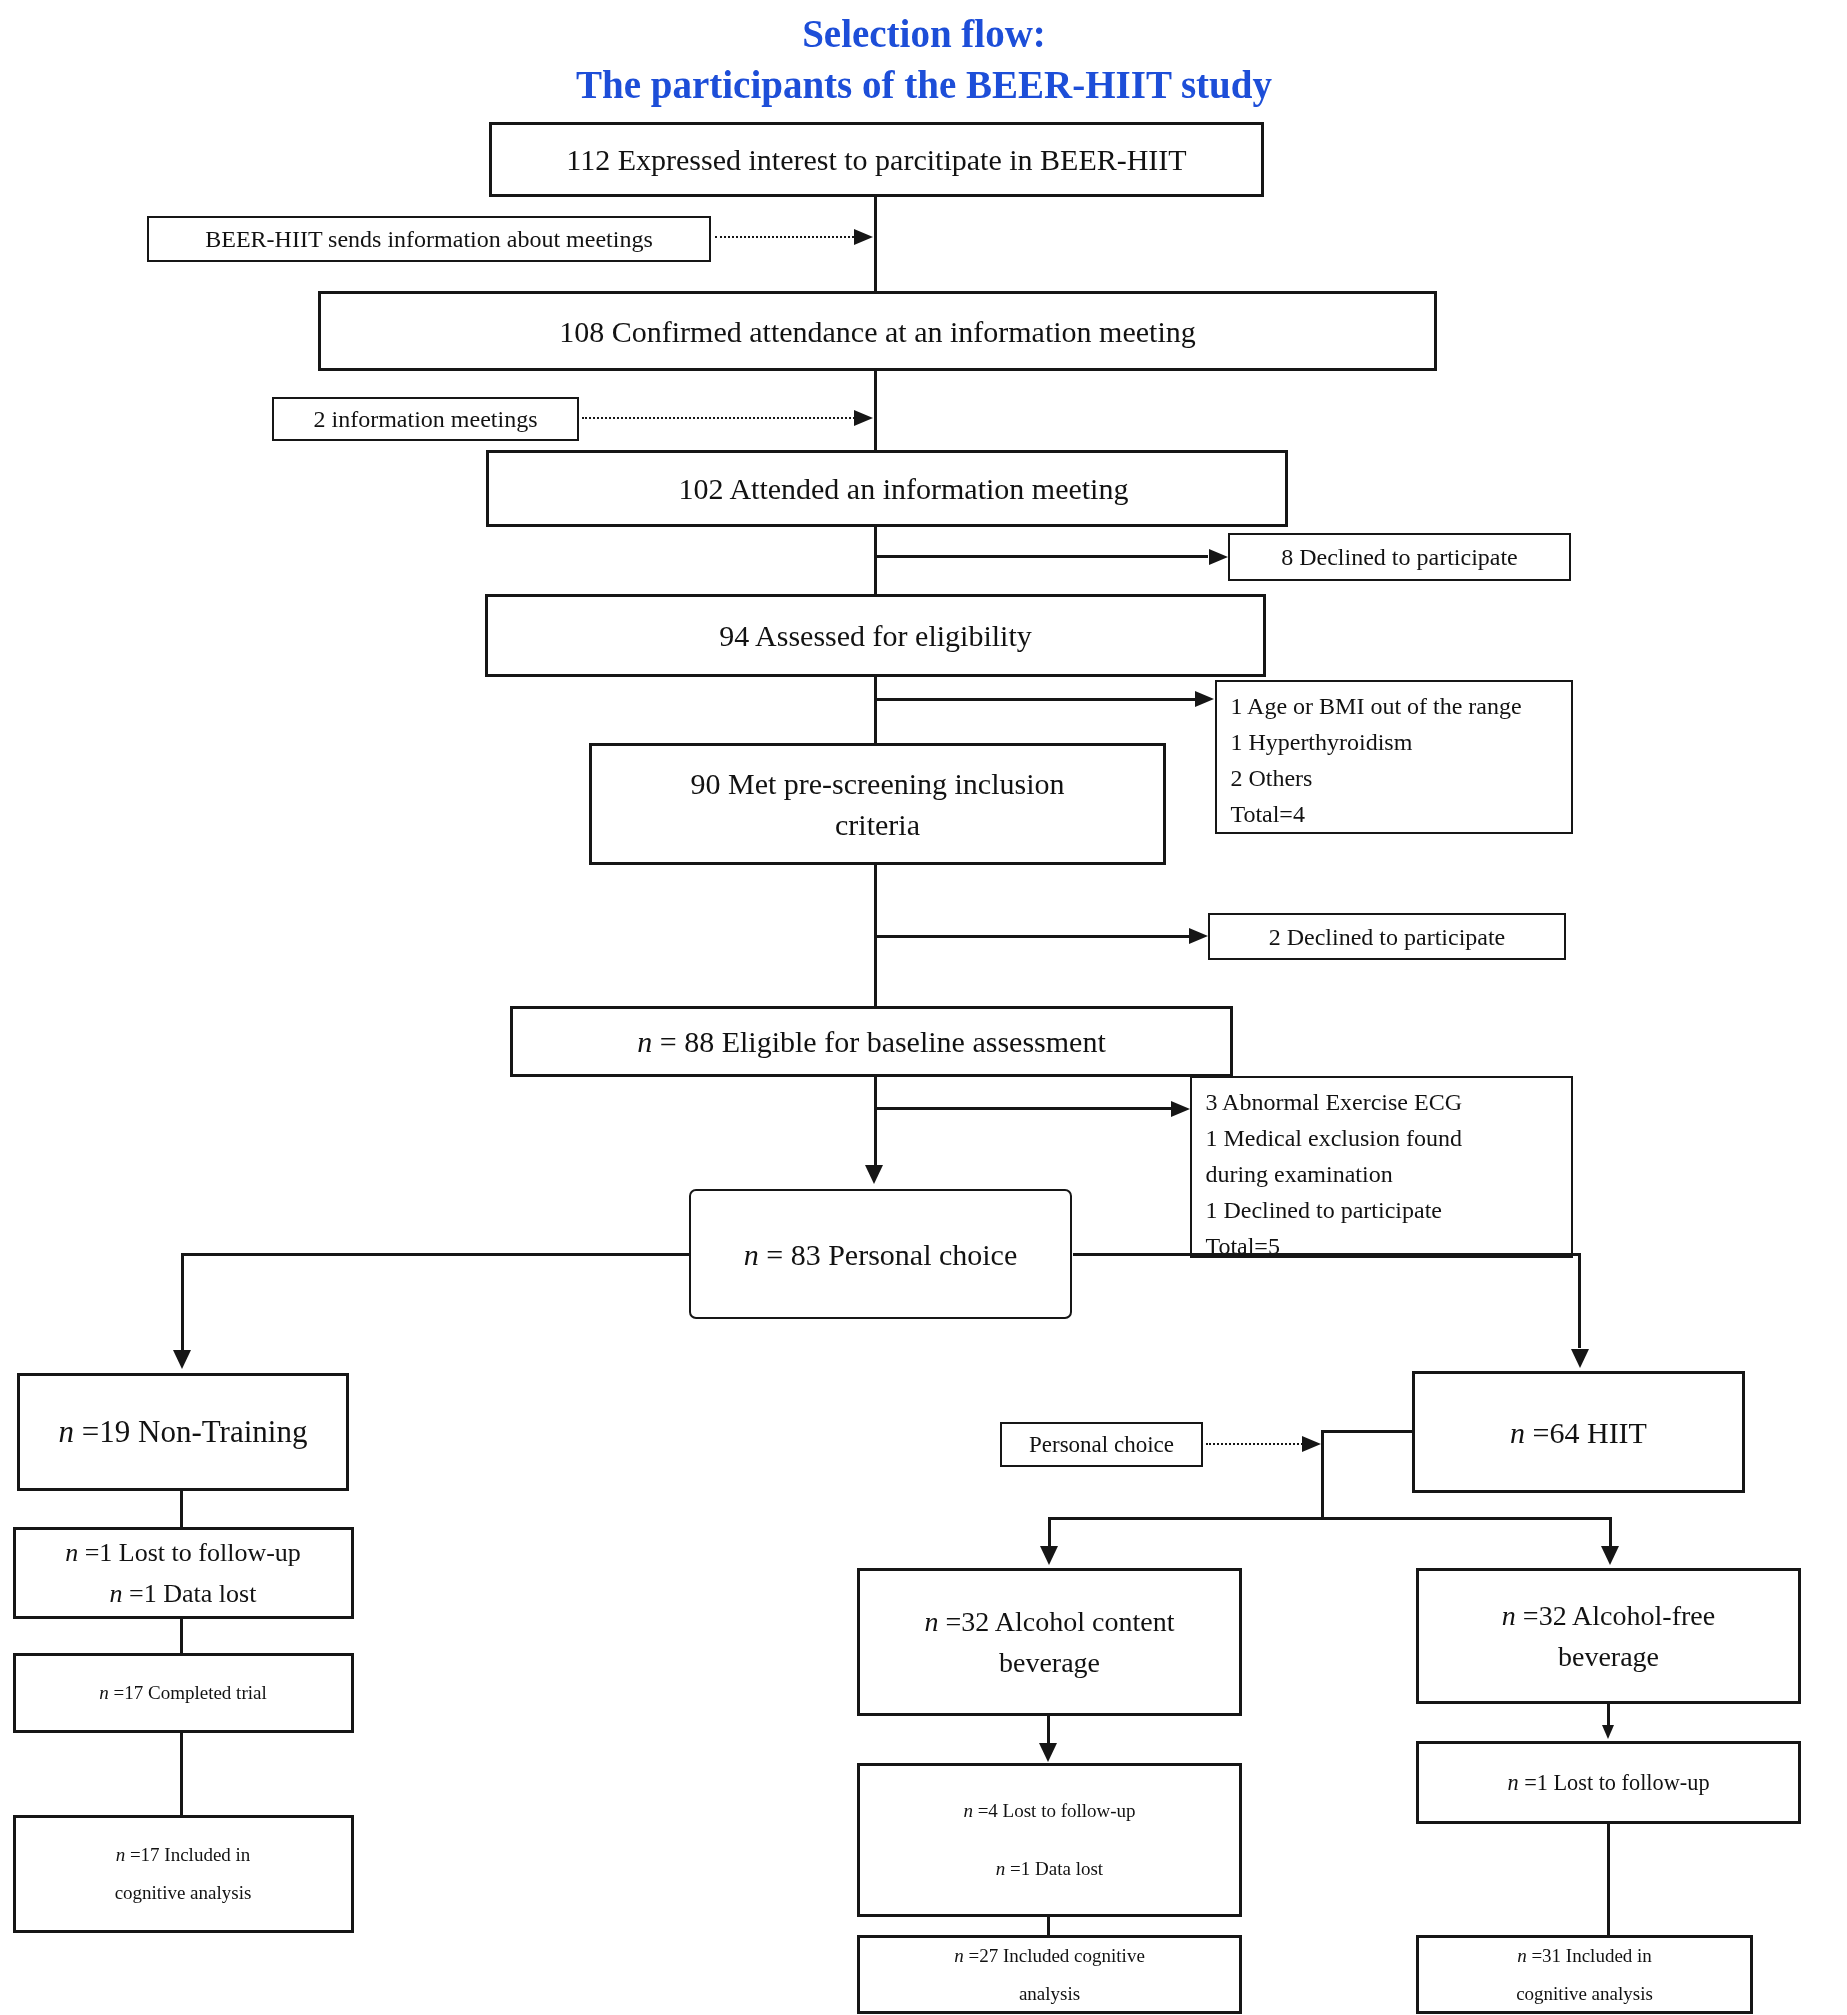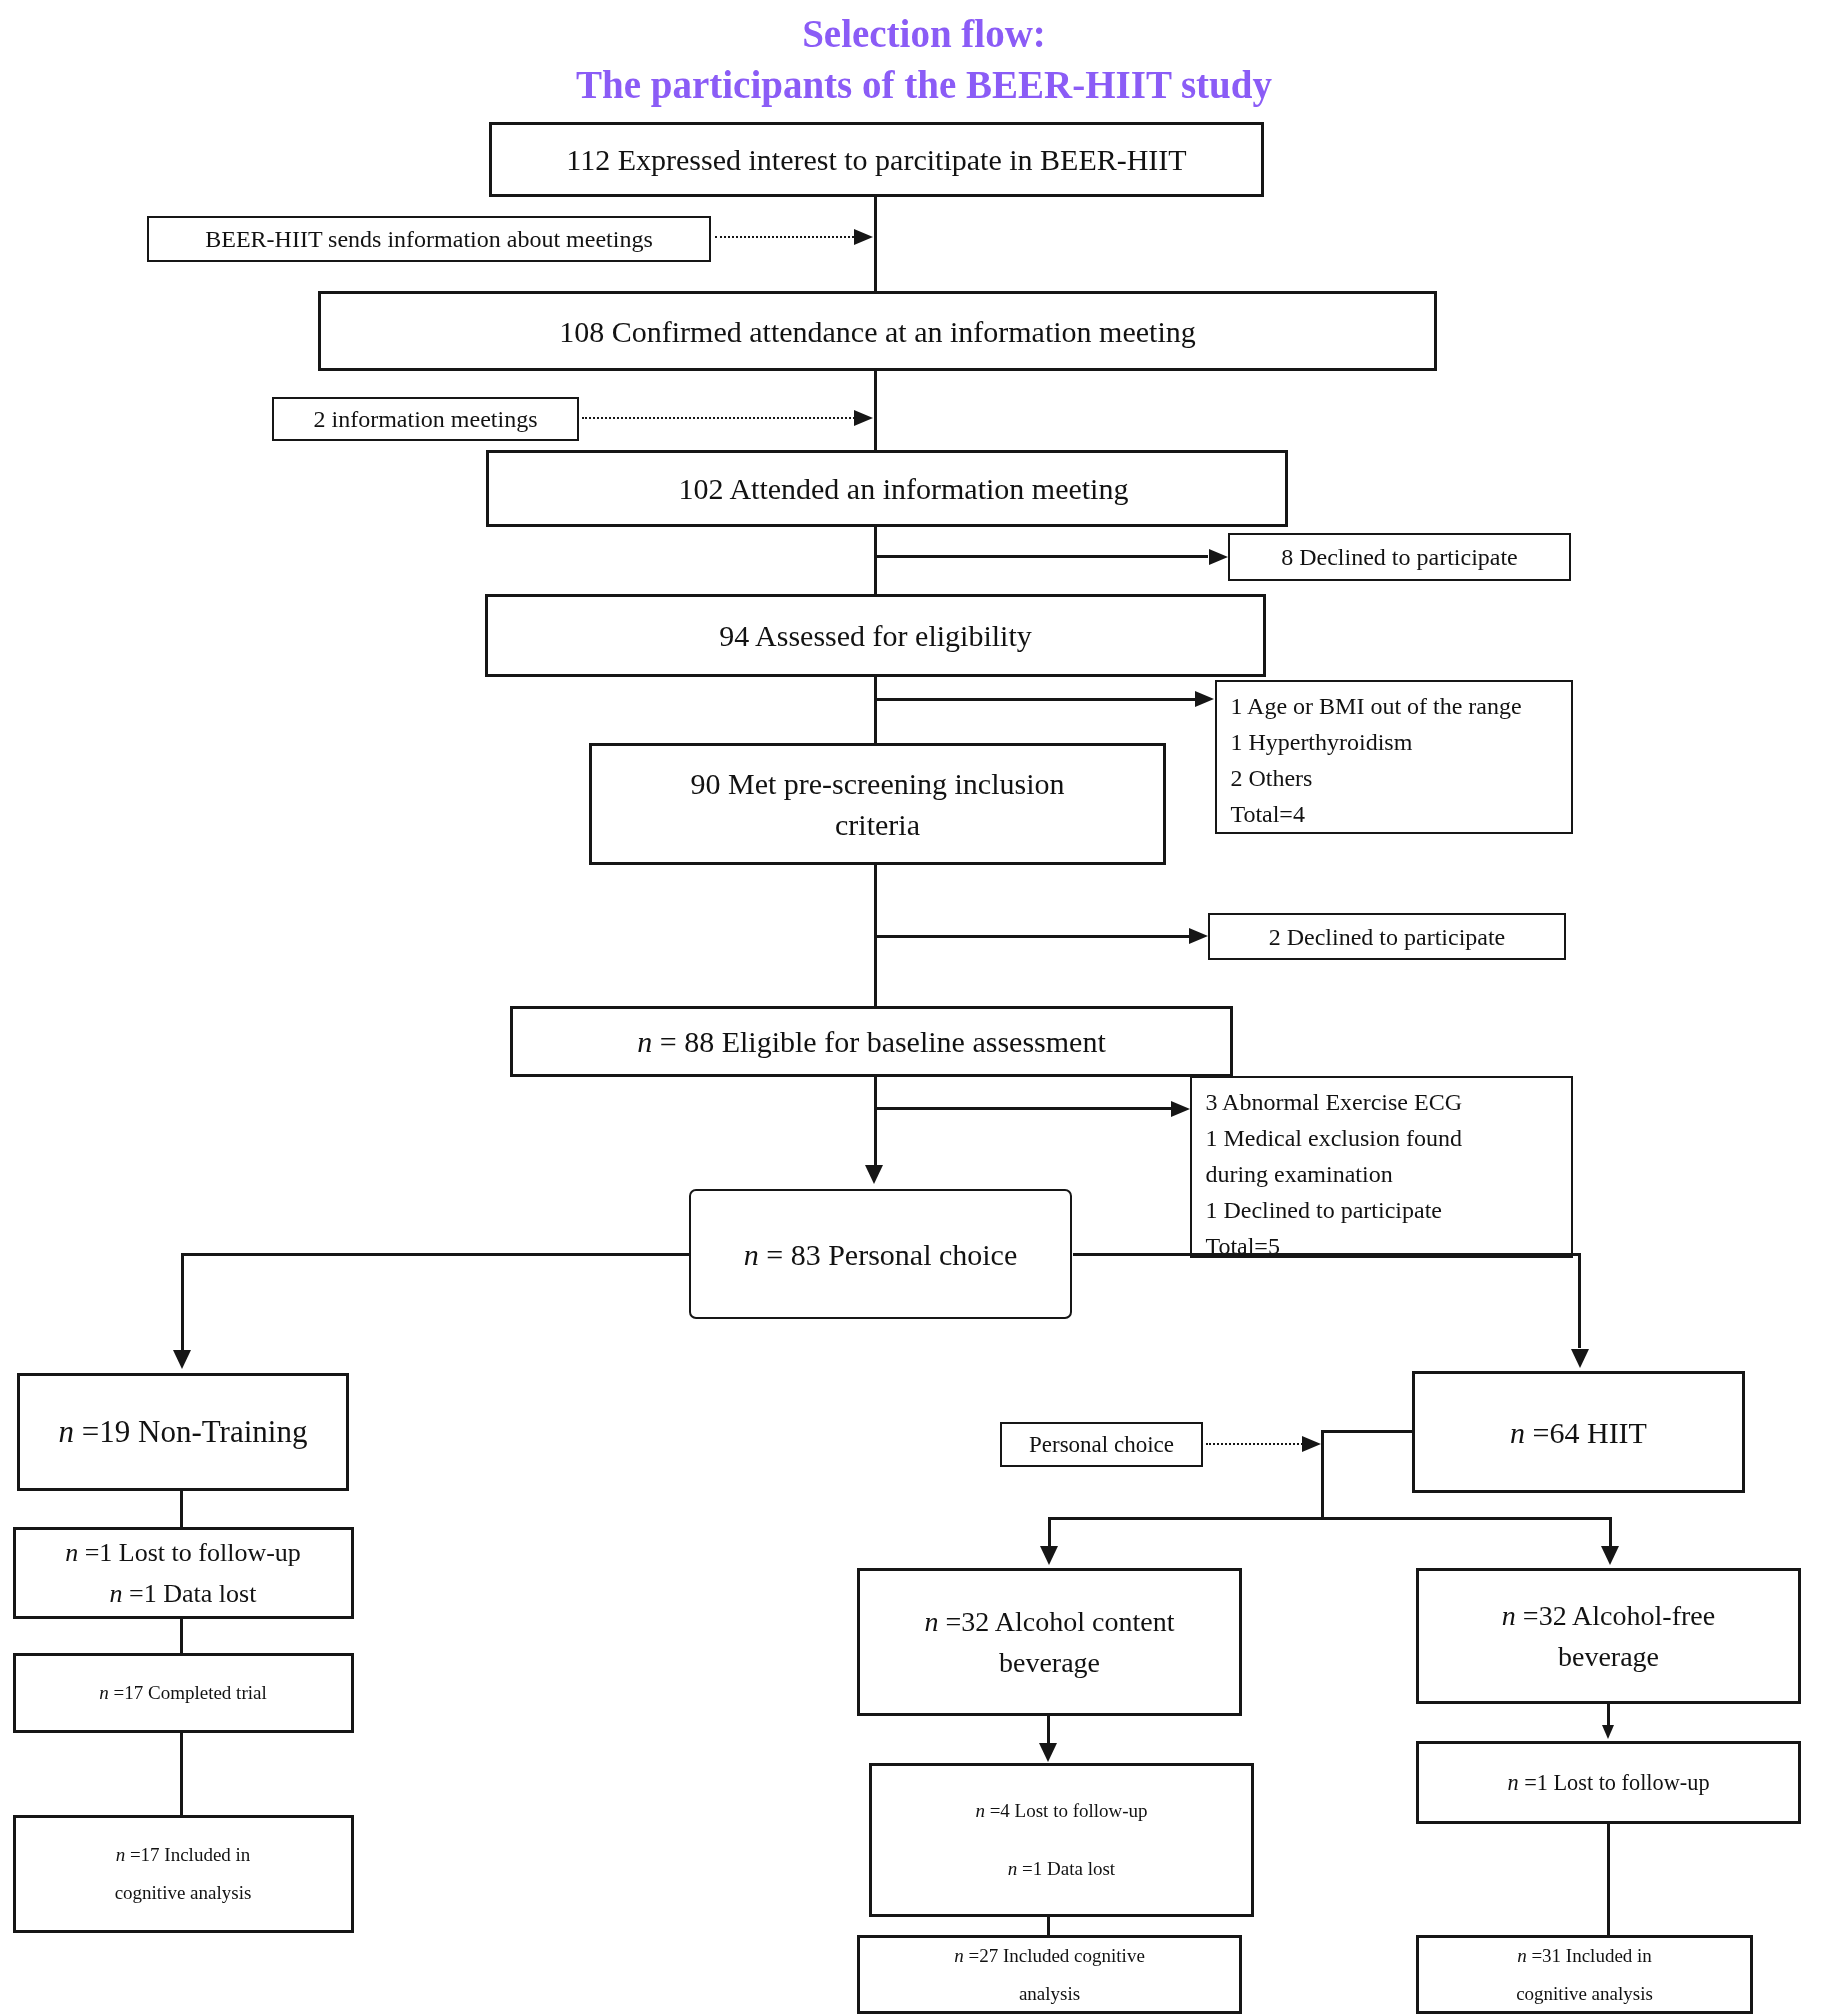--- a/index.html
+++ b/index.html
@@ -1,19 +1,19 @@
 <!DOCTYPE html>
 <html style="font-size:7.2px"><head>
 <meta charset="utf-8">
 <style>
   html,body{margin:0;padding:0;background:#ffffff;}
   #canvas{position:relative;width:1848px;height:2015px;background:#ffffff;
           font-family:"Liberation Serif","DejaVu Serif",serif;color:#111;}
   .title{position:absolute;left:0;top:8px;width:100%;text-align:center;
-         font-weight:bold;font-size:39px;line-height:51px;color:#8b5cf6;}
+         font-weight:bold;font-size:39px;line-height:51px;color:#1d4ed8;}
   .box{position:absolute;box-sizing:border-box;border:3.1px solid #161616;background:#fff;
        display:flex;flex-direction:column;align-items:center;justify-content:center;
        text-align:center;color:#121212;}
   .box.thin{border-width:2.7px;}
   .box.leftalign{align-items:flex-start;text-align:left;justify-content:flex-start;padding:6.3px 4.5px 0 13.4px;}
   .rounded{border-radius:28px;}
   .it{font-style:italic;}
   .ln{display:block;}
   .hline,.vline{position:absolute;background:#161616;}
   .hline{height:2.7px;}
@@ -28,21 +28,21 @@
   .arrow-d.small{border-left-width:6.3px;border-right-width:6.3px;border-top-width:14.3px;}
   .f68{font-size:30px;line-height:41px;}
   .f66{font-size:31px;line-height:40px;}
   .f62{font-size:28px;line-height:41px;}
   .f60{font-size:19px;line-height:38px;}
   .f58{font-size:26px;line-height:41px;}
   .f54{font-size:24px;line-height:31px;}
   .f53{font-size:24px;line-height:36px;}
   .f52{font-size:23px;line-height:29.5px;}
   .f50{font-size:22.3px;line-height:29px;}
-  .gap70{row-gap:20px;margin-left:12px;}
+  .gap70{row-gap:20px;}
 </style>
 </head>
 <body>
 
 <div id="canvas">
 
   <div class="title">
     <span class="ln">Selection flow:</span>
     <span class="ln">The participants of the BEER-HIIT study</span>
   </div>

